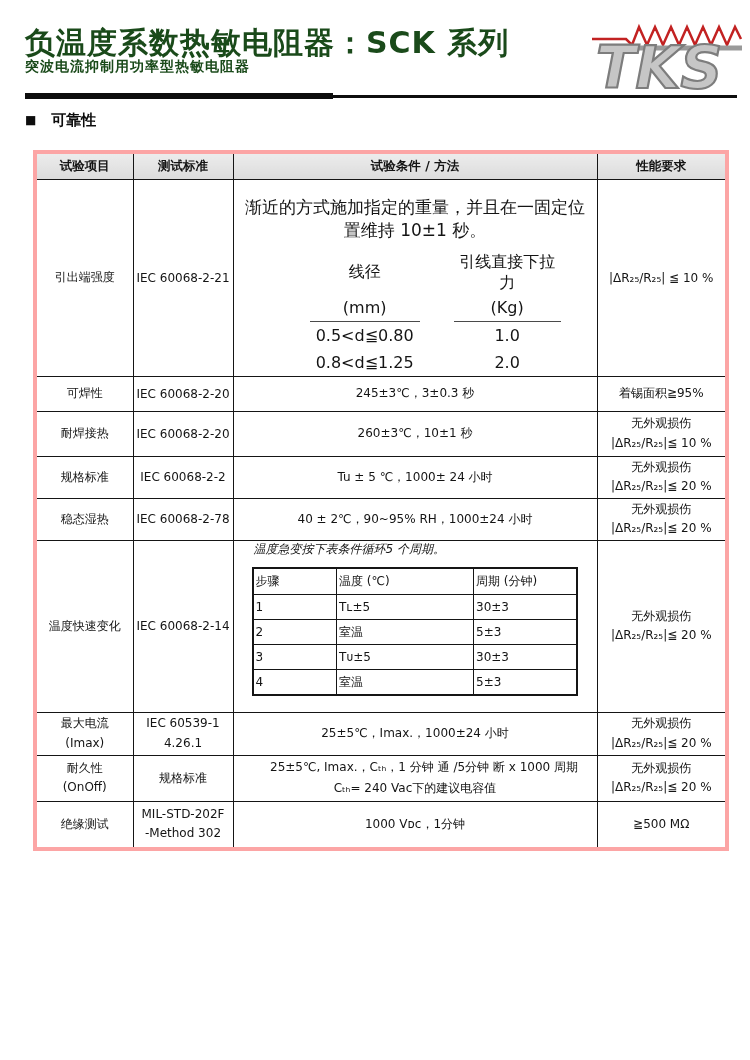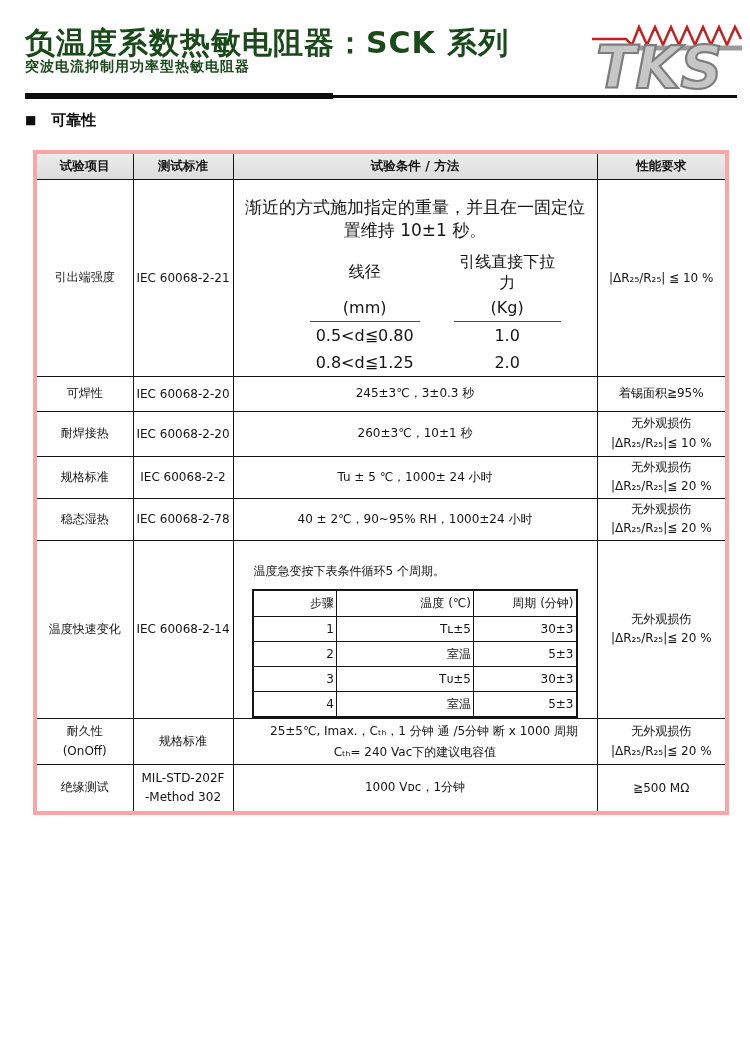--- a/index.html
+++ b/index.html
@@ -46,27 +46,27 @@
     border-collapse:separate; border-spacing:34px 0;
     margin:8px 0 0 40px; table-layout:fixed;
   }
   table.mini td {
     border:none; font-size:16px; text-align:center; height:27px;
     vertical-align:middle; padding:0 4px;
   }
   table.mini tr.unit-row td { border-bottom:1.5px solid #4a4a4a; }
 
   
-  .steps-intro { text-align:left; font-size:12px; padding:22px 0 0 18px; }
+  .steps-intro { text-align:left; font-size:12px; padding:0 0 0 18px;font-style:italic; }
   table.steps {
     border-collapse:collapse; table-layout:fixed; margin:9px 0 0 16px;
     border:2px solid #151515;
   }
   table.steps td {
-    border:1.5px solid #151515; font-size:12px; text-align:right;
+    border:1.5px solid #151515; font-size:12px; text-align:left;
     height:24px; vertical-align:middle;
   }
   .cond-left { text-align:left; padding-left:14px; line-height:1.75; font-size:12px; }
   .cond-left div:first-child { padding-left:18px; }
 </style>
 </head>
 <body>
 
 <div>
 
@@ -221,20 +221,41 @@
             </table>
       </td>
       <td>
         <div class="two-line">
           <div>无外观损伤</div>
           <div>|ΔR₂₅/R₂₅|≦ 20 %</div>
         </div>
       </td>
     </tr>
 
+    <tr style="height:43px">
+      <td>
+        <div class="two-line">
+          <div>最大电流</div>
+          <div>(Imax)</div>
+        </div>
+      </td>
+      <td>
+        <div class="two-line">
+          <div>IEC 60539-1</div>
+          <div>4.26.1</div>
+        </div>
+      </td>
+      <td>25±5℃，Imax.，1000±24 小时</td>
+      <td>
+        <div class="two-line">
+          <div>无外观损伤</div>
+          <div>|ΔR₂₅/R₂₅|≦ 20 %</div>
+        </div>
+      </td>
+    </tr>
 
     <tr style="height:46px">
       <td>
         <div class="two-line">
           <div>耐久性</div>
           <div>(OnOff)</div>
         </div>
       </td>
       <td>规格标准</td>
       <td class="cond-left">

